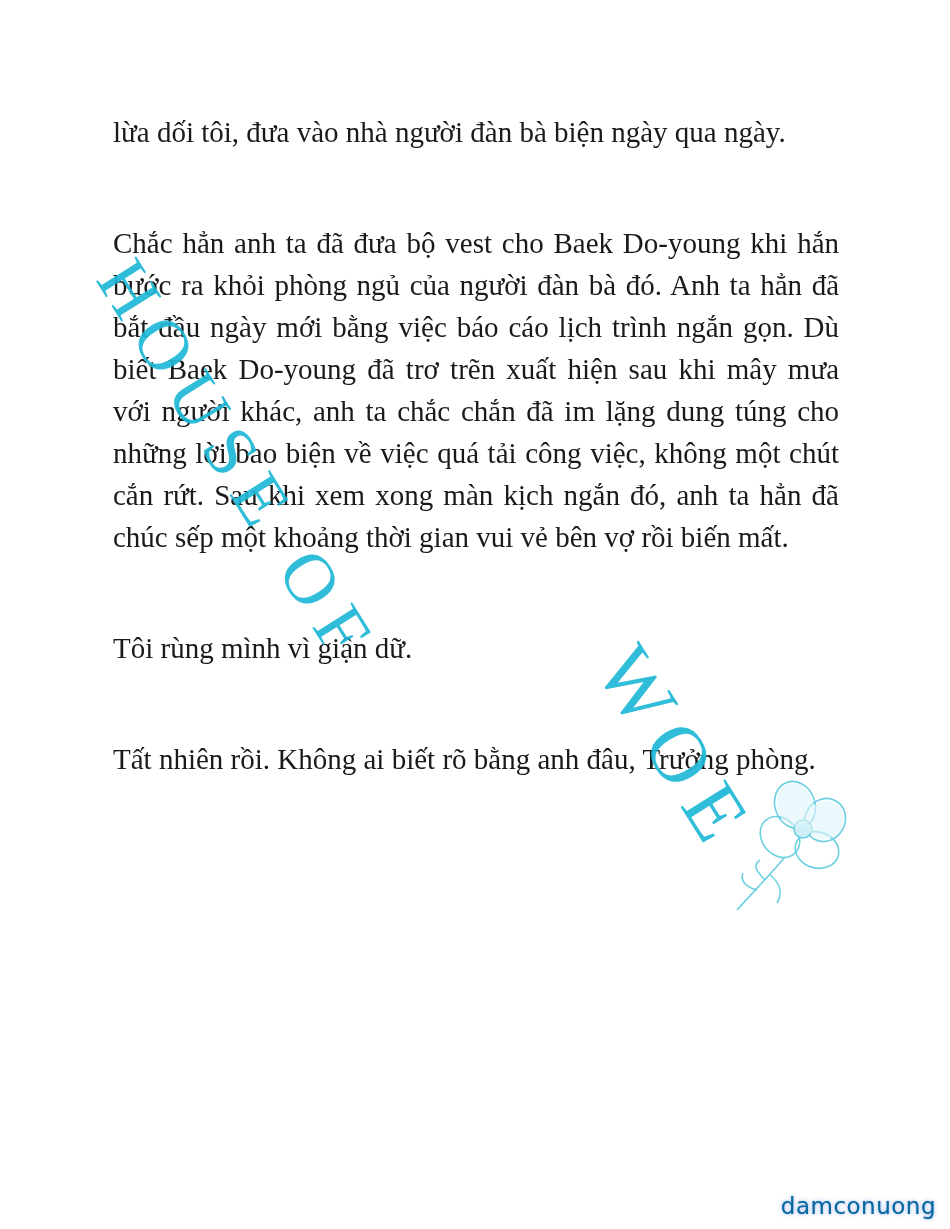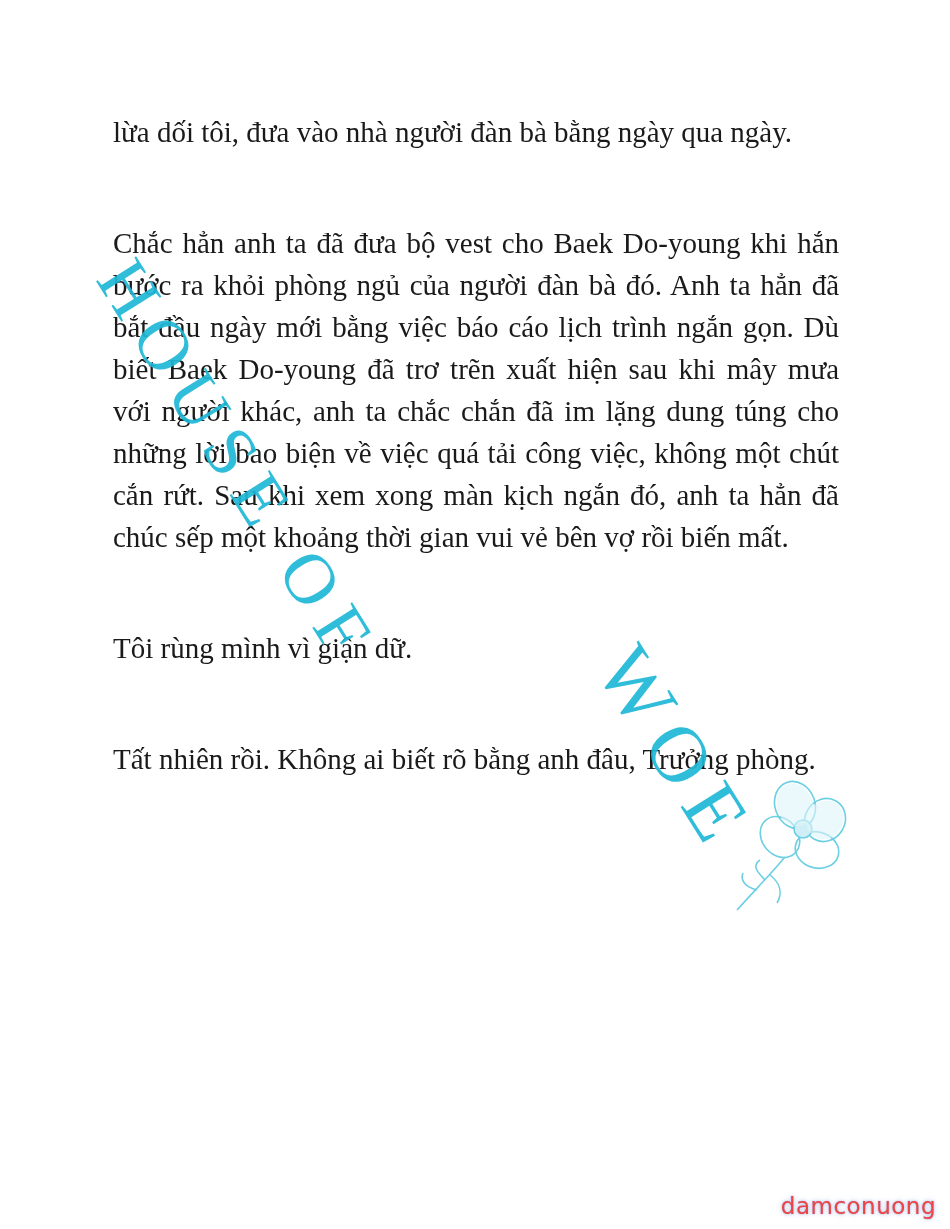--- a/index.html
+++ b/index.html
@@ -29,29 +29,29 @@
   }
   .wm-house { left: 150px; top: 245px; transform: rotate(58deg); }
   .wm-woe { left: 655px; top: 630px; transform: rotate(58deg); font-size: 80px; }
   .flower {
     position: absolute; left: 725px; top: 775px; width: 130px; height: 140px;
     pointer-events: none; opacity: 0.75;
   }
   .site-mark {
     position: absolute; right: 14px; bottom: 10px;
     font-family: "DejaVu Sans", "Liberation Sans", sans-serif;
-    font-size: 23px; color: #ef4444; letter-spacing: 0.5px;
+    font-size: 23px; color: #0369a1; letter-spacing: 0.5px;
     text-shadow: 0 0 3px #b8c4e8, 0 0 6px #c8d2f0, 0 0 1px #8c9ad0;
   }
 </style>
 </head>
 <body>
 
 <div class="page">
-  <p>lừa dối tôi, đưa vào nhà người đàn bà bằng ngày qua ngày.</p>
+  <p>lừa dối tôi, đưa vào nhà người đàn bà biện ngày qua ngày.</p>
   <p>Chắc hẳn anh ta đã đưa bộ vest cho Baek Do-young khi hắn bước ra khỏi phòng ngủ của người đàn bà đó. Anh ta hẳn đã bắt đầu ngày mới bằng việc báo cáo lịch trình ngắn gọn. Dù biết Baek Do-young đã trơ trẽn xuất hiện sau khi mây mưa với người khác, anh ta chắc chắn đã im lặng dung túng cho những lời bao biện về việc quá tải công việc, không một chút cắn rứt. Sau khi xem xong màn kịch ngắn đó, anh ta hẳn đã chúc sếp một khoảng thời gian vui vẻ bên vợ rồi biến mất.</p>
   <p>Tôi rùng mình vì giận dữ.</p>
   <p>Tất nhiên rồi. Không ai biết rõ bằng anh đâu, Trưởng phòng.</p>
 </div>
 
 <div class="watermark wm-house">HOUSE OF</div>
 <div class="watermark wm-woe">WOE</div>
 
 <svg class="flower" viewBox="0 0 130 140">
   <g fill="none" stroke="#3bbfd9" stroke-width="1.6">

